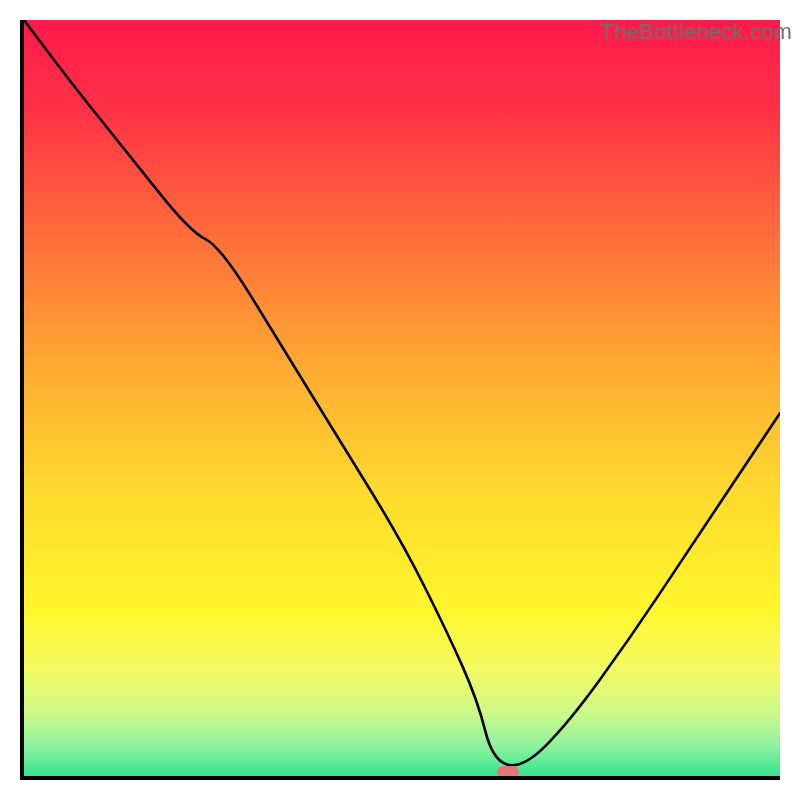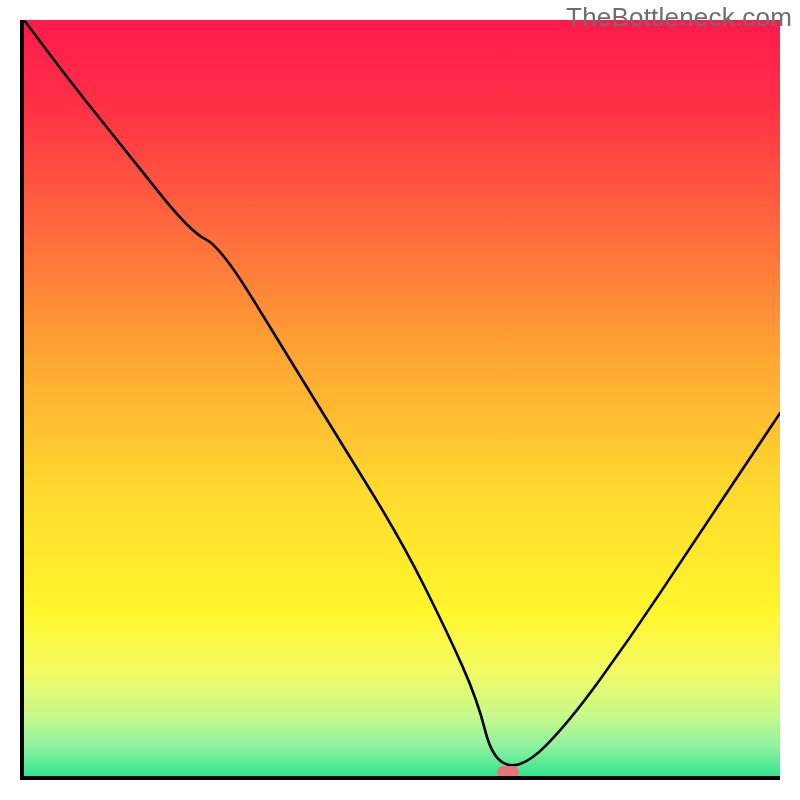--- a/index.html
+++ b/index.html
@@ -10,24 +10,24 @@
     background: #ffffff;
     overflow: hidden;
   }
   .chart-container {
     position: relative;
     width: 800px;
     height: 800px;
   }
   .watermark {
     position: absolute;
-    top: 2px;
+    top: 19px;
     right: 8px;
     font-family: Arial, Helvetica, sans-serif;
-    font-size: 26px;
+    font-size: 22px;
     font-weight: 500;
     color: #6e6e6e;
     letter-spacing: 0.2px;
     z-index: 3;
   }
   .plot-area {
     position: absolute;
     left: 20px;
     top: 20px;
     width: 760px;

